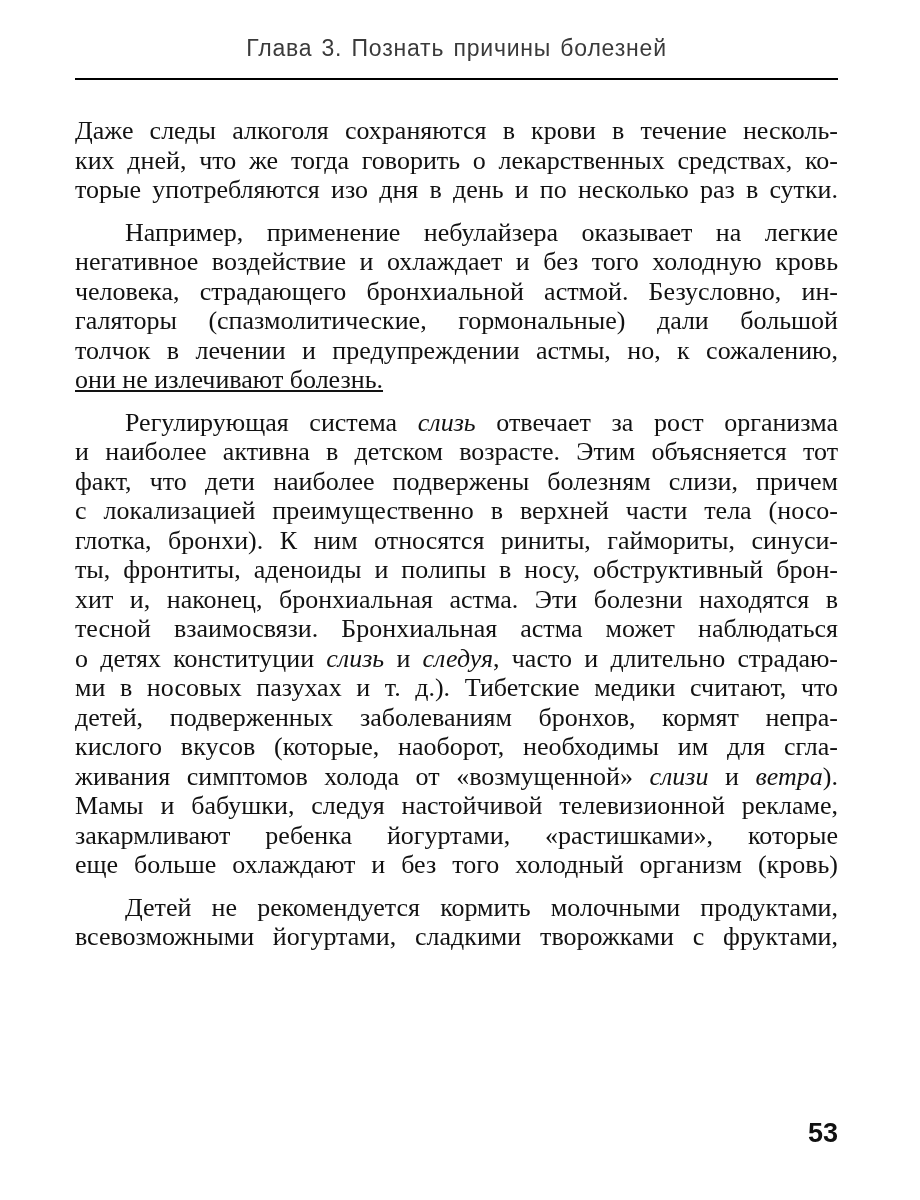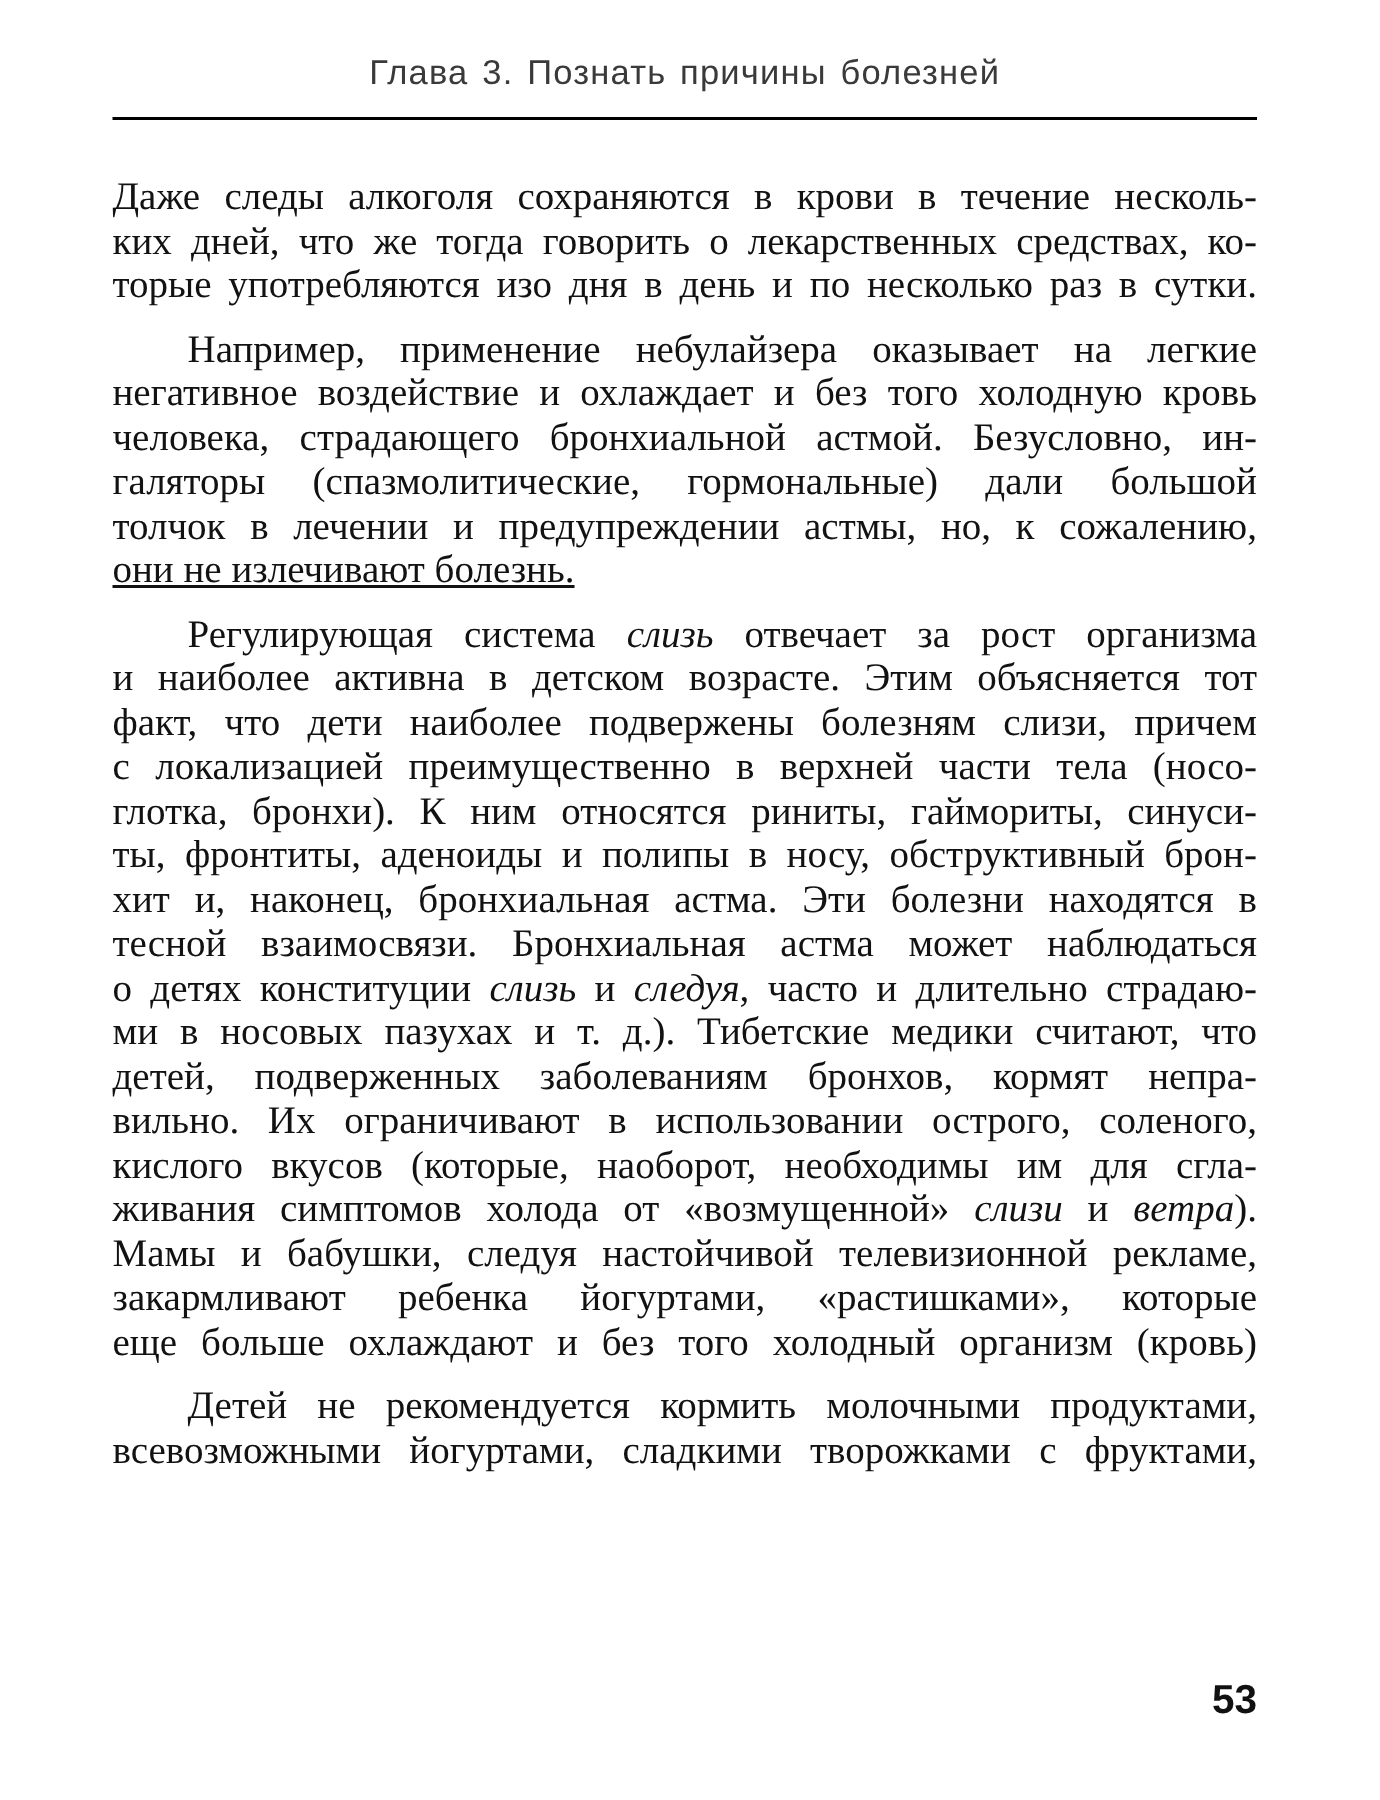--- a/index.html
+++ b/index.html
@@ -97,21 +97,20 @@
         <div class="line">и наиболее активна в детском возрасте. Этим объясняется тот</div>
         <div class="line">факт, что дети наиболее подвержены болезням слизи, причем</div>
         <div class="line">с локализацией преимущественно в верхней части тела (носо-</div>
         <div class="line">глотка, бронхи). К ним относятся риниты, гаймориты, синуси-</div>
         <div class="line">ты, фронтиты, аденоиды и полипы в носу, обструктивный брон-</div>
         <div class="line">хит и, наконец, бронхиальная астма. Эти болезни находятся в</div>
         <div class="line">тесной взаимосвязи. Бронхиальная астма может наблюдаться</div>
         <div class="line">о детях конституции <i>слизь</i> и <i>следуя</i>, часто и длительно страдаю-</div>
         <div class="line">ми в носовых пазухах и т. д.). Тибетские медики считают, что</div>
         <div class="line">детей, подверженных заболеваниям бронхов, кормят непра-</div>
-        <div class="line">вильно. Их ограничивают в использовании острого, соленого,</div>
         <div class="line">кислого вкусов (которые, наоборот, необходимы им для сгла-</div>
         <div class="line">живания симптомов холода от «возмущенной» <i>слизи</i> и <i>ветра</i>).</div>
         <div class="line">Мамы и бабушки, следуя настойчивой телевизионной рекламе,</div>
         <div class="line">закармливают ребенка йогуртами, «растишками», которые</div>
         <div class="line">еще больше охлаждают и без того холодный организм (кровь)</div>
       </div>
       <div class="para">
         <div class="line indent">Детей не рекомендуется кормить молочными продуктами,</div>
         <div class="line">всевозможными йогуртами, сладкими творожками с фруктами,</div>
       </div>

